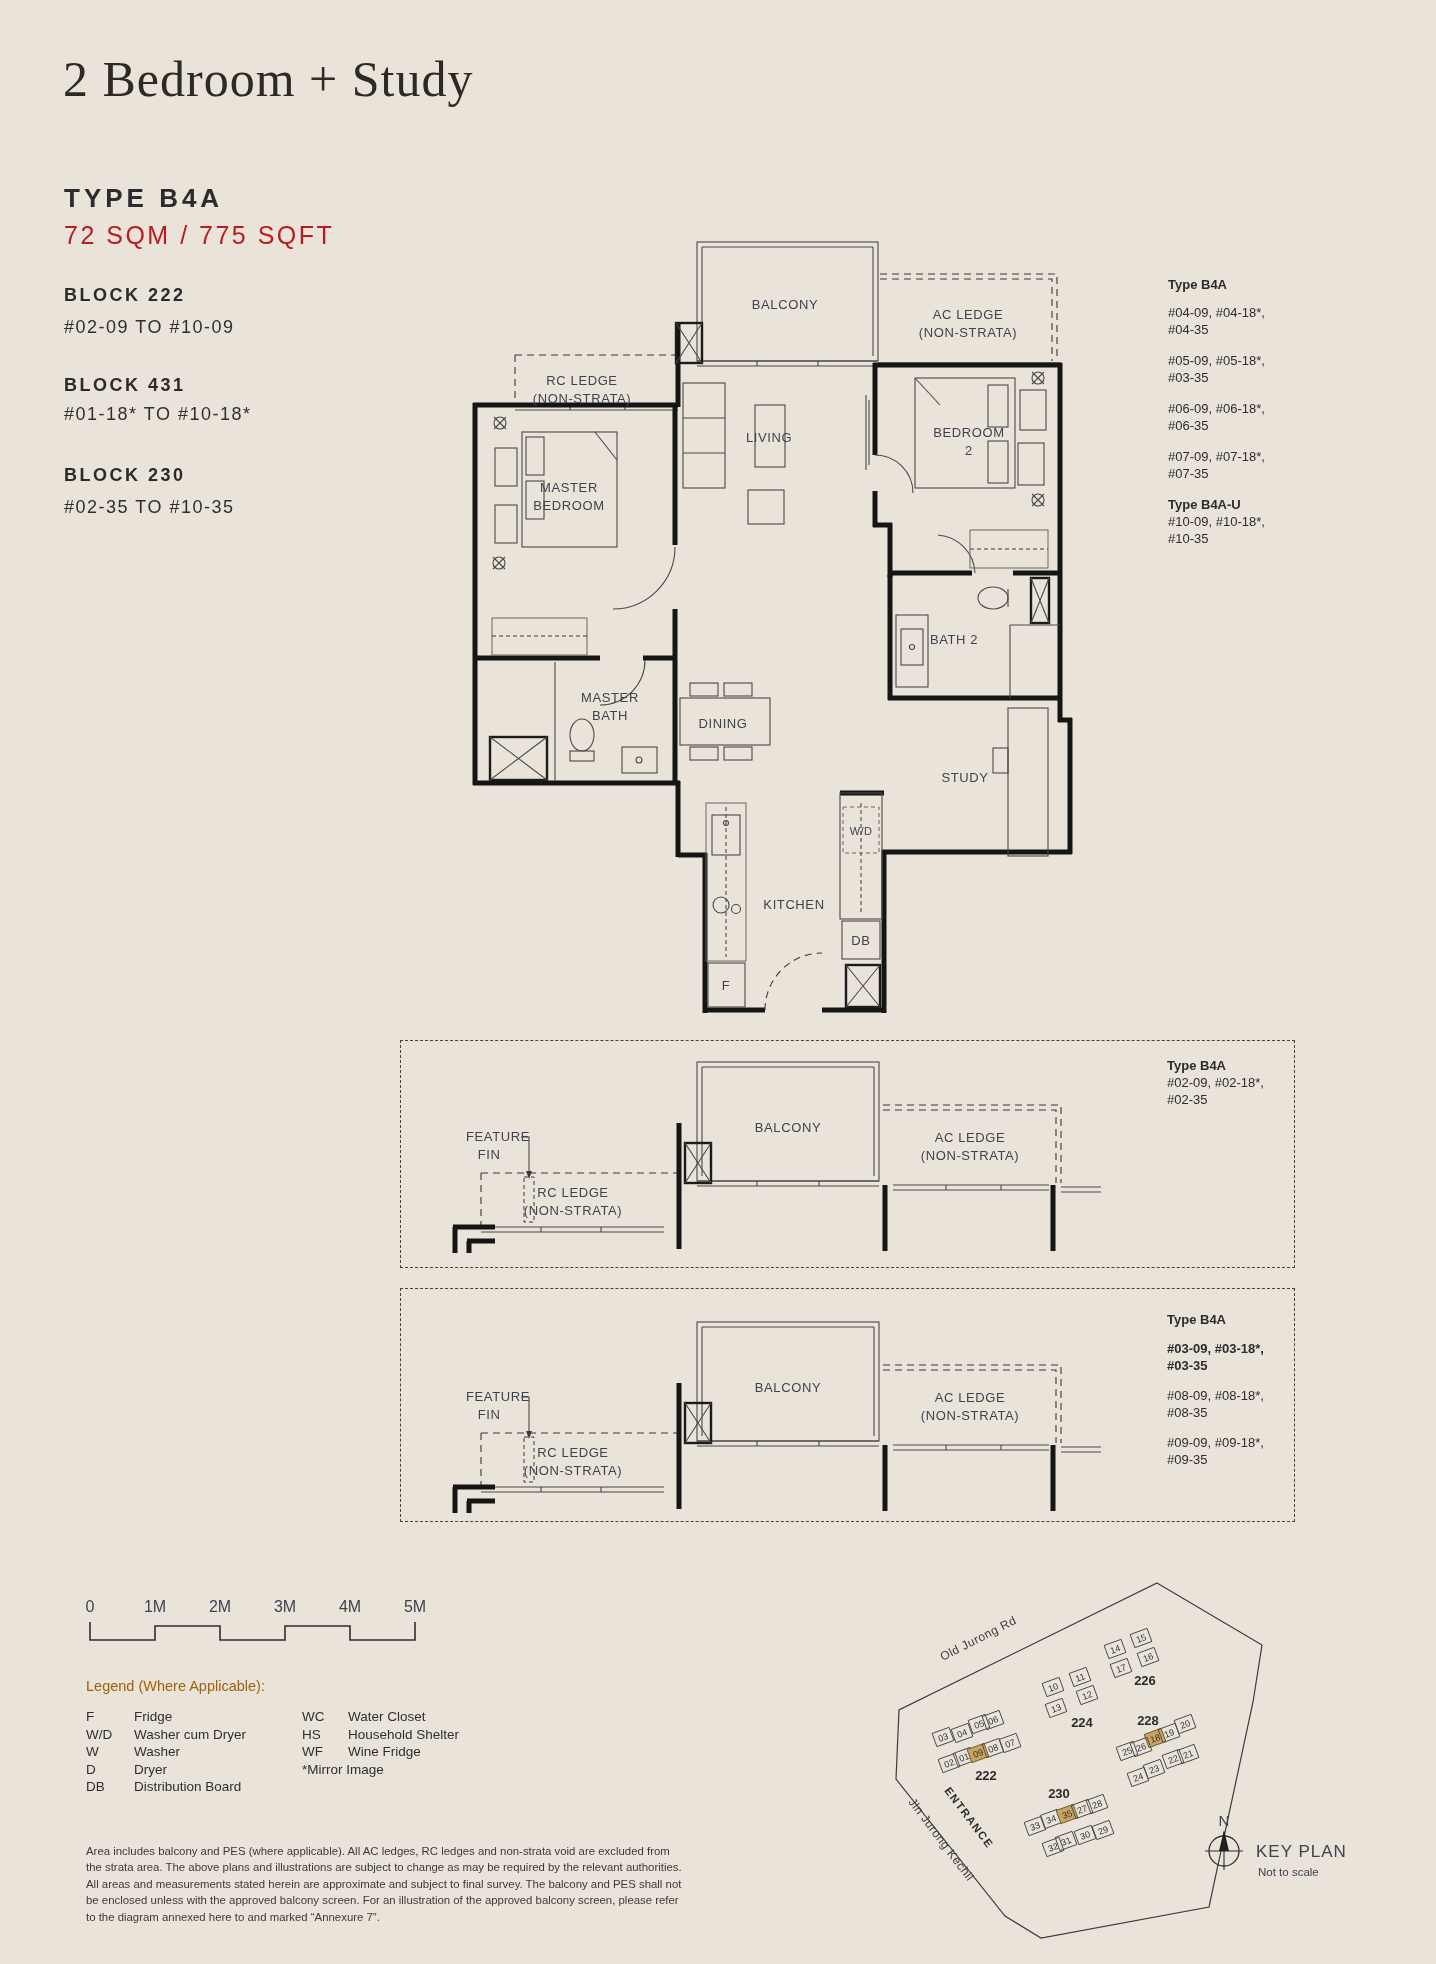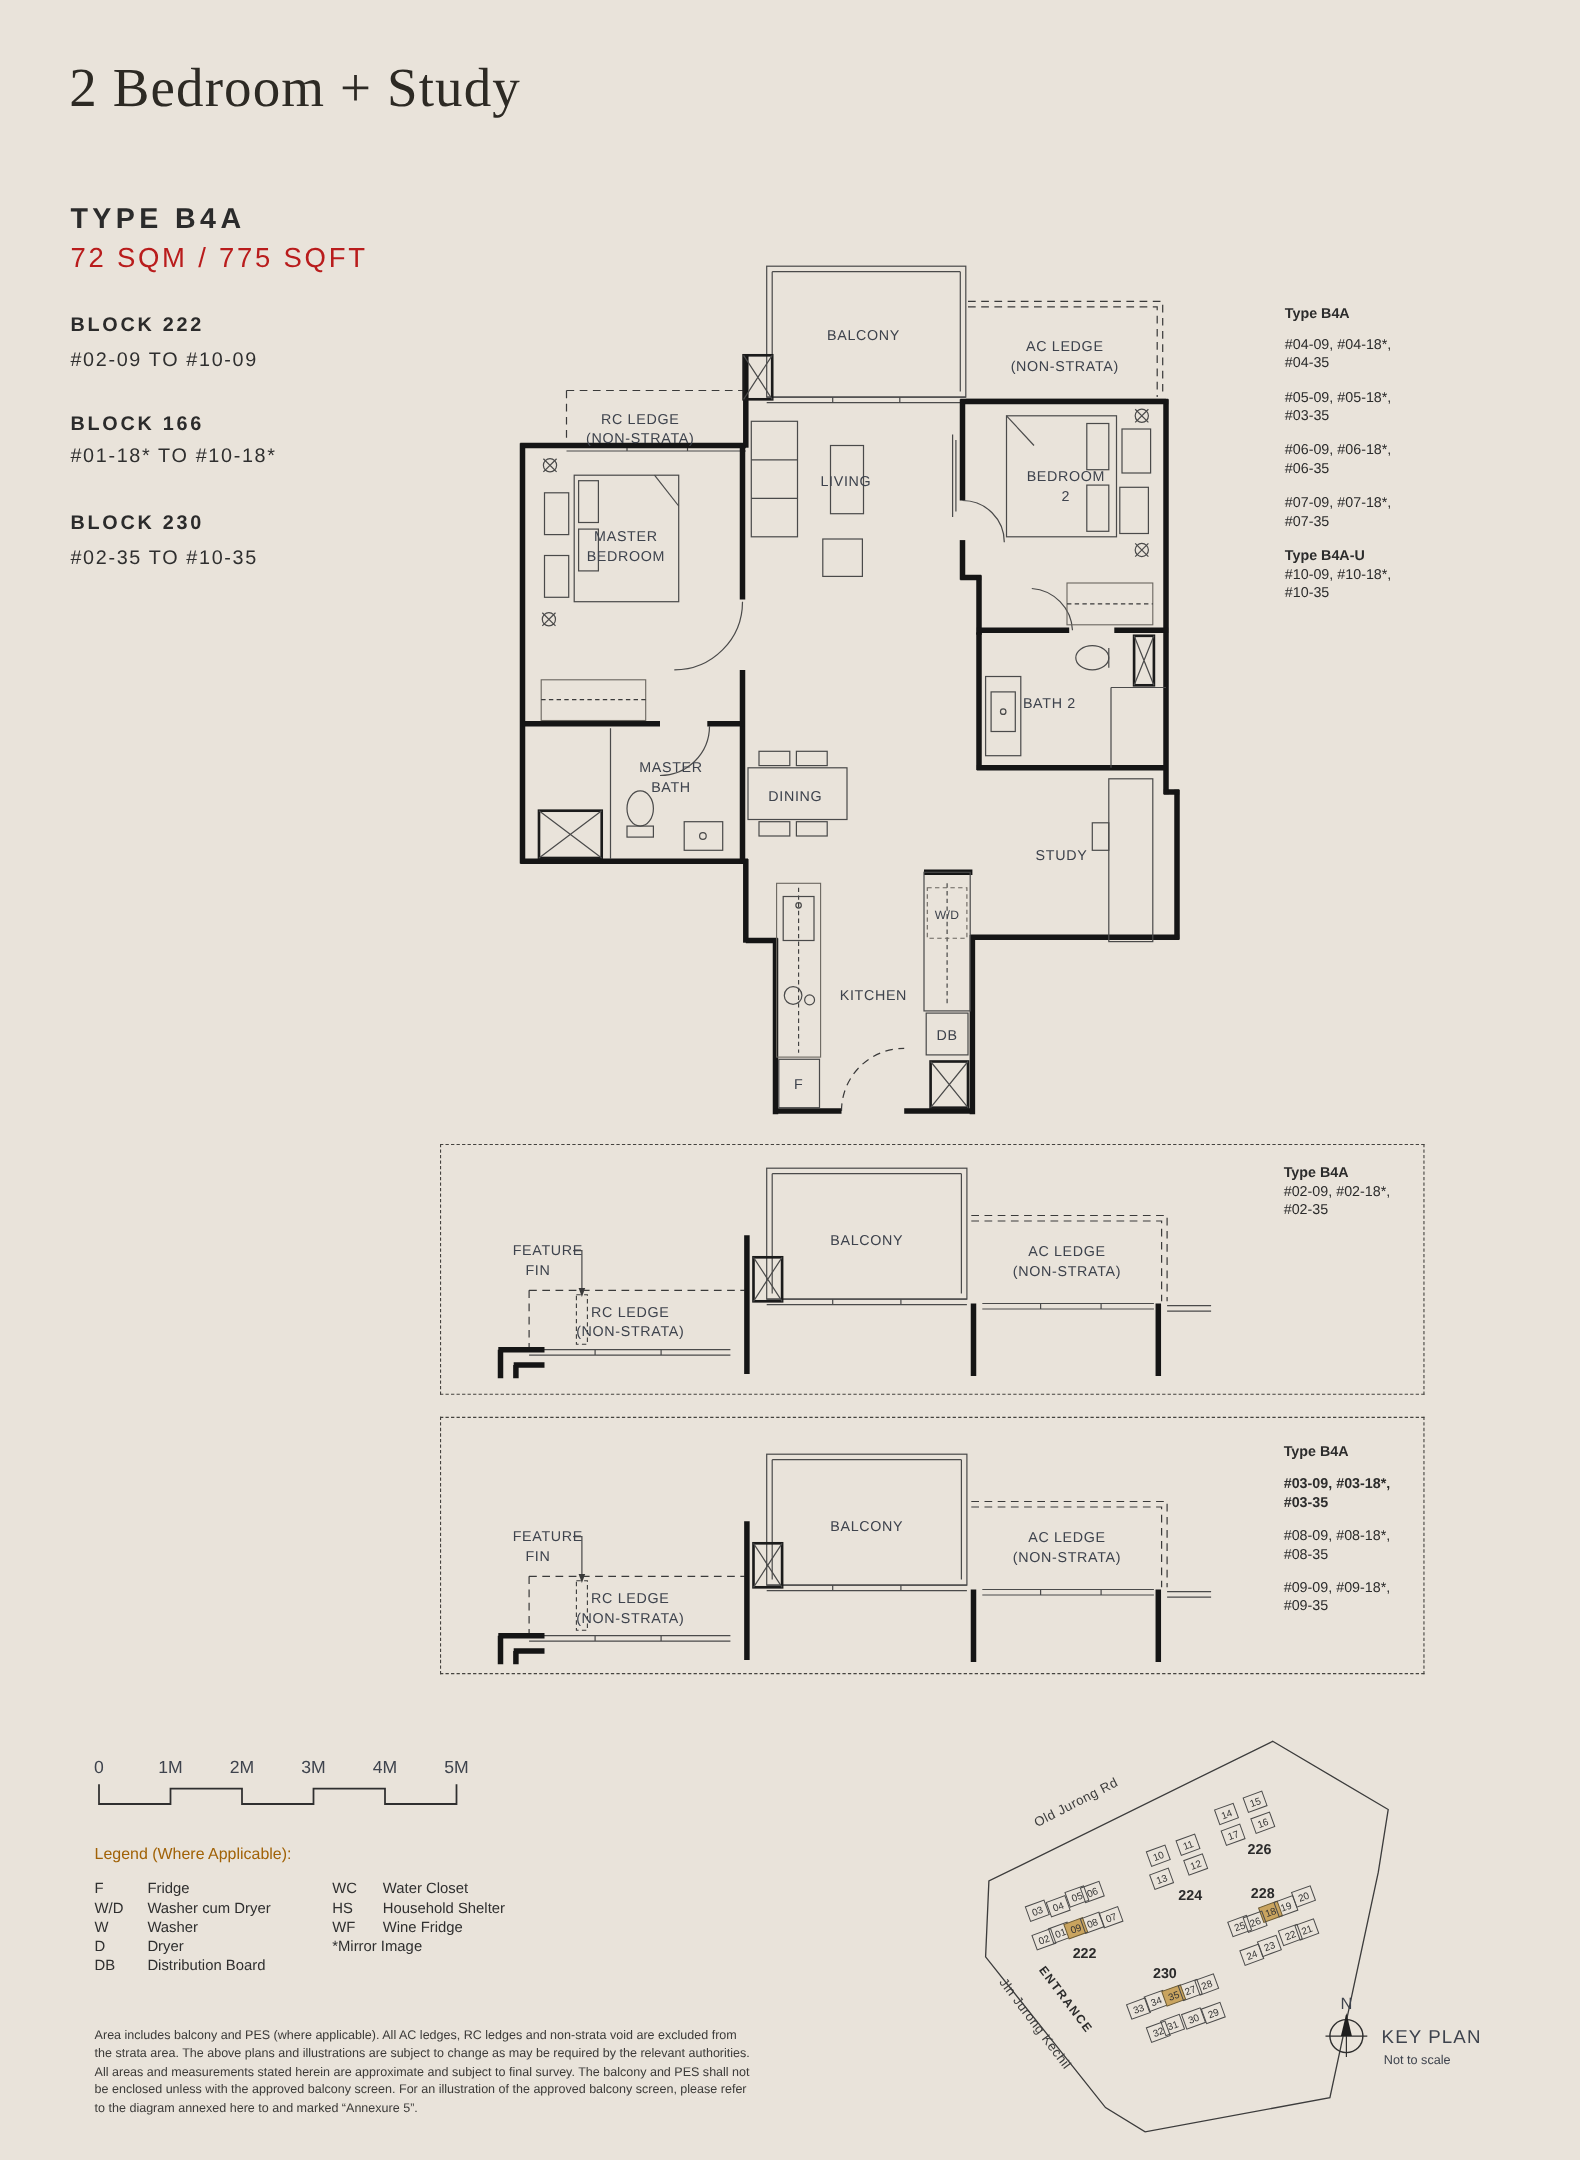--- a/index.html
+++ b/index.html
@@ -60,21 +60,21 @@
 
 <div class="abs page-title">2 Bedroom + Study</div>
 <div class="abs type-label">TYPE B4A</div>
 <div class="abs area-label">72 SQM / 775 SQFT</div>
 
 <div class="abs" style="left:64px;top:285px;">
   <div class="block-name">BLOCK 222</div>
   <div class="block-range" style="margin-top:11px;text-align:center;">#02-09 TO #10-09</div>
 </div>
 <div class="abs" style="left:64px;top:375px;">
-  <div class="block-name">BLOCK 166</div>
+  <div class="block-name">BLOCK 431</div>
   <div class="block-range" style="margin-top:8px;">#01-18* TO #10-18*</div>
 </div>
 <div class="abs" style="left:64px;top:465px;">
   <div class="block-name">BLOCK 230</div>
   <div class="block-range" style="margin-top:11px;">#02-35 TO #10-35</div>
 </div>
 
 <svg class="abs" style="left:460px;top:215px;" width="680" height="830" viewBox="0 0 680 830">
 
   <g>
@@ -388,21 +388,21 @@
     </tbody>
       </table>
   </div>
 </div>
 
 <div class="abs disclaimer" style="left:86px;top:1843px;">
   <div>Area includes balcony and PES (where applicable). All AC ledges, RC ledges and non-strata void are excluded from</div>
   <div>the strata area. The above plans and illustrations are subject to change as may be required by the relevant authorities.</div>
   <div>All areas and measurements stated herein are approximate and subject to final survey. The balcony and PES shall not</div>
   <div>be enclosed unless with the approved balcony screen. For an illustration of the approved balcony screen, please refer</div>
-  <div>to the diagram annexed here to and marked “Annexure 5”.</div>
+  <div>to the diagram annexed here to and marked “Annexure 7”.</div>
 </div>
 
 <svg class="abs" style="left:880px;top:1570px;" width="556" height="394" viewBox="0 0 556 394">
 
   <path d="M277,13 L382,75 L373,132 L329,337 L161,368 L125,346 L16,209 L19,140 Z" fill="none" stroke="#3c3c3c" stroke-width="1.2"></path>
 
   <text class="kp-road" x="100" y="72" transform="rotate(-27 100 72)">Old Jurong Rd</text>
   <text class="kp-road" x="58" y="272" transform="rotate(53 58 272)">Jln Jurong Kechil</text>
   <text class="kp-entr" x="86" y="250" transform="rotate(53 86 250)">ENTRANCE</text>
 

